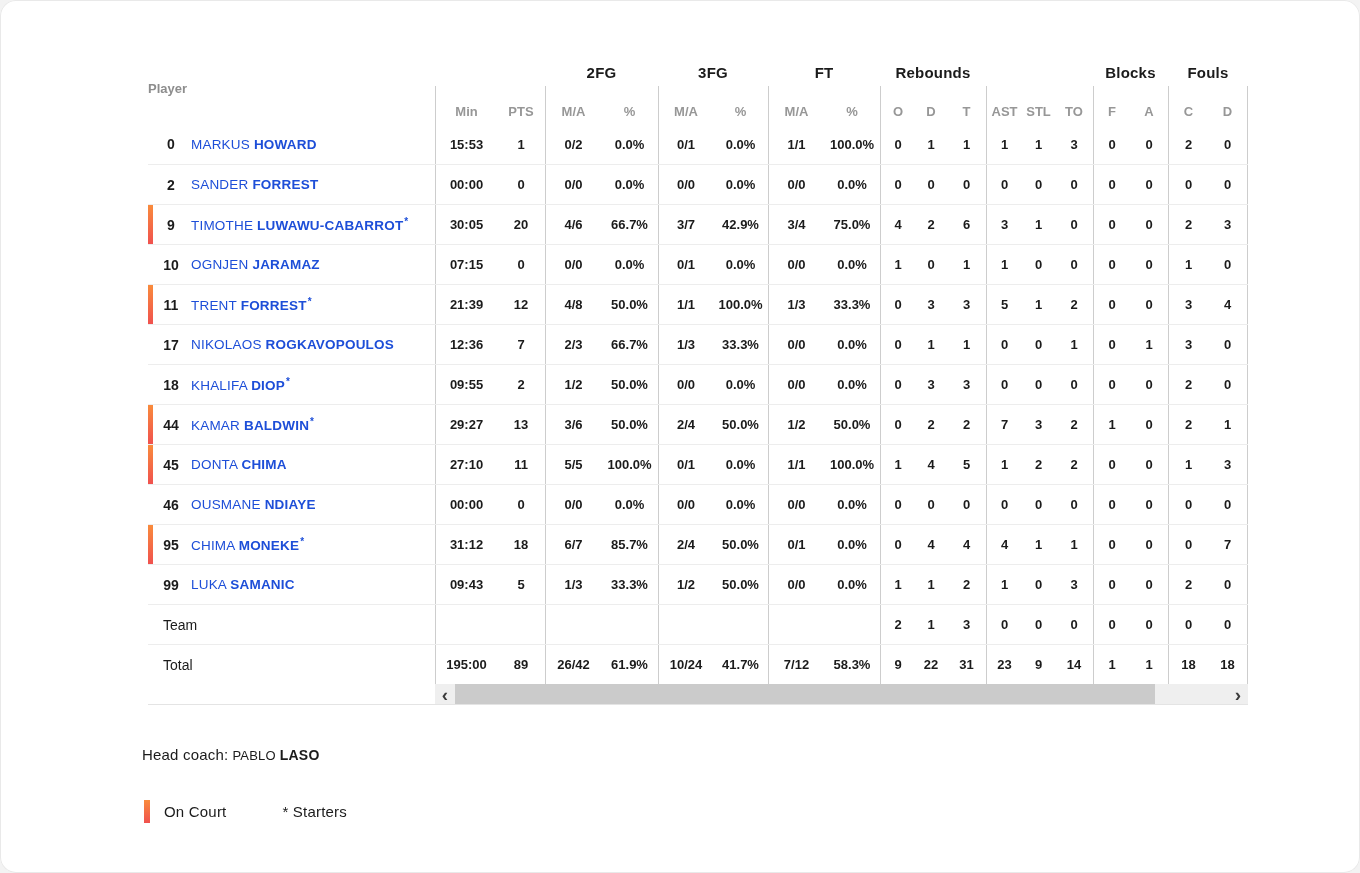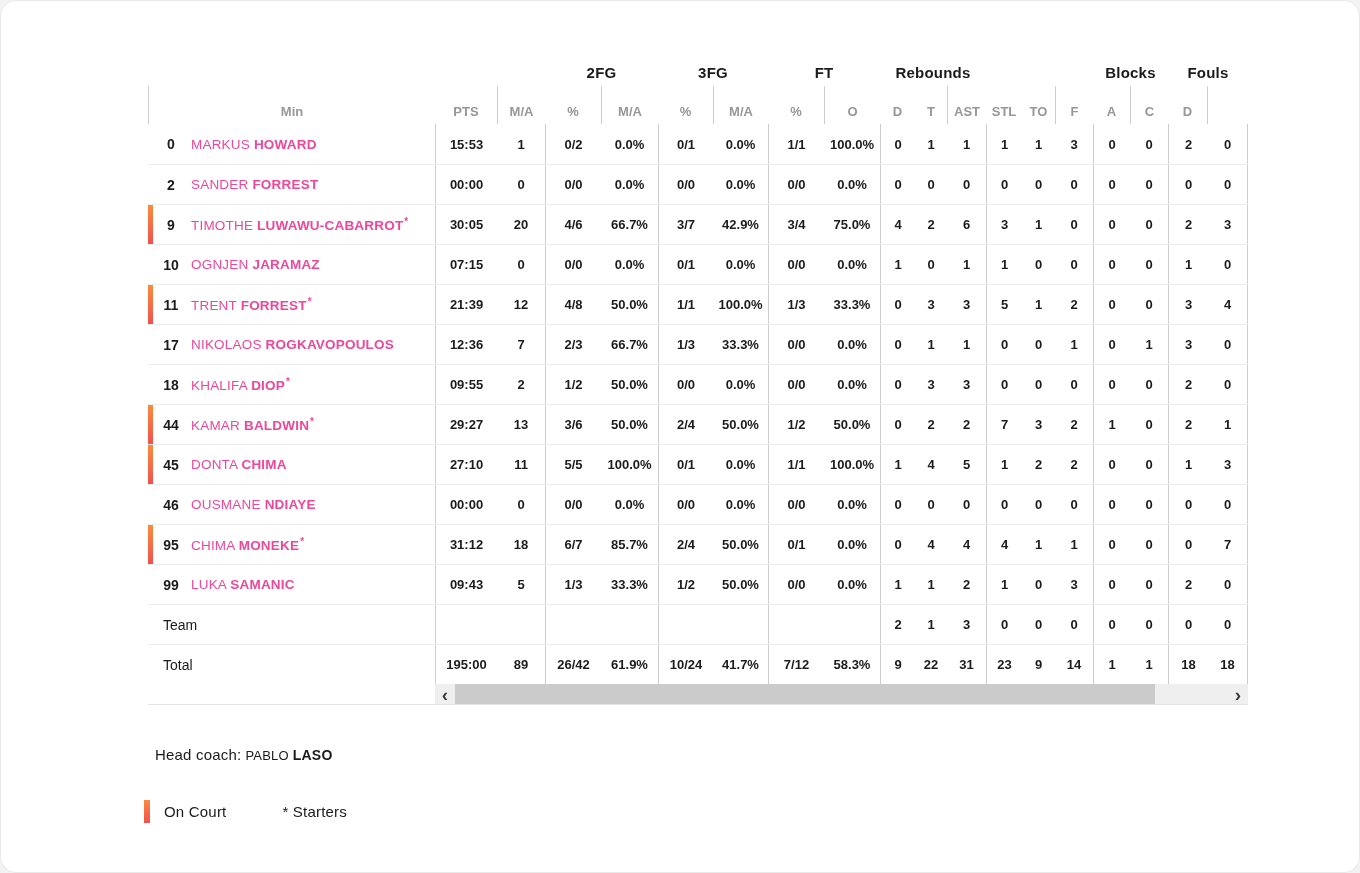--- a/index.html
+++ b/index.html
@@ -53,21 +53,21 @@
   .pcell {
     position: relative;
     display: flex; align-items: center; justify-content: flex-start;
     height: 100%; padding-left: 13px; gap: 10px;
   }
   .oncourt-bar {
     position: absolute; left: 0; top: 0; width: 5px; height: 100%;
     background: linear-gradient(180deg, var(--accent-top, #F98B3C), var(--accent-bottom, #F0514E));
   }
   .pnum { width: 20px; text-align: center; font-size: 14px; font-weight: 700; color: #1b1b1b; }
-  .pname { font-size: 13.5px; color: #ec4899; letter-spacing: .2px; white-space: nowrap; }
+  .pname { font-size: 13.5px; color: #1d4ed8; letter-spacing: .2px; white-space: nowrap; }
   .pname .first { font-weight: 400; }
   .pname .last { font-weight: 700; }
   .pname .star { font-size: 10px; font-weight: 700; vertical-align: 5px; margin-left: 1px; }
   .sumlabel {
     display: flex; align-items: center; height: 100%;
     padding-left: 15px; font-size: 14px; font-weight: 400; color: #1b1b1b;
   }
   .scroll-row {
     display: flex; align-items: stretch; height: 20px;
     margin-left: 287px; width: 813px;
@@ -75,21 +75,21 @@
   .scroll-btn {
     width: 20px; height: 20px; background: #efefef;
     display: flex; align-items: center; justify-content: center;
     font-size: 19px; font-weight: 700; color: #3c3c3c; cursor: pointer;
     line-height: 1; user-select: none;
   }
   .scroll-track { flex: 1; background: #efefef; position: relative; }
   .scroll-thumb { position: absolute; left: 0; top: 0; height: 100%; width: 700px; background: #cbcbcb; }
   .table-bottom-line { border-bottom: 1px solid #e4e4e4; width: 1100px; }
   .coach {
-    position: absolute; left: 155px; top: 746px;
+    position: absolute; left: 142px; top: 746px;
     font-size: 15px; color: #1b1b1b; letter-spacing: .2px;
   }
   .coach .cfirst { font-size: 13px; font-weight: 400; margin-left: 4px; }
   .coach .clast { font-size: 14px; font-weight: 700; margin-left: 4px; }
   .legend {
     position: absolute; left: 144px; top: 799px;
     display: flex; align-items: center; height: 24px;
   }
   .legend-bar {
     width: 6px; height: 23px;
@@ -110,20 +110,21 @@
         <div class="ghcell"></div>
         <div class="ghcell">2FG</div>
         <div class="ghcell">3FG</div>
         <div class="ghcell">FT</div>
         <div class="ghcell">Rebounds</div>
         <div class="ghcell"></div>
         <div class="ghcell">Blocks</div>
         <div class="ghcell">Fouls</div>
       </div>
     <div class="subheader-row">
+        <div class="shcell player-h">Player</div>
         <div class="shcell bl">Min</div>
         <div class="shcell">PTS</div>
         <div class="shcell bl">M/A</div>
         <div class="shcell">%</div>
         <div class="shcell bl">M/A</div>
         <div class="shcell">%</div>
         <div class="shcell bl">M/A</div>
         <div class="shcell">%</div>
         <div class="shcell bl">O</div>
         <div class="shcell">D</div>

